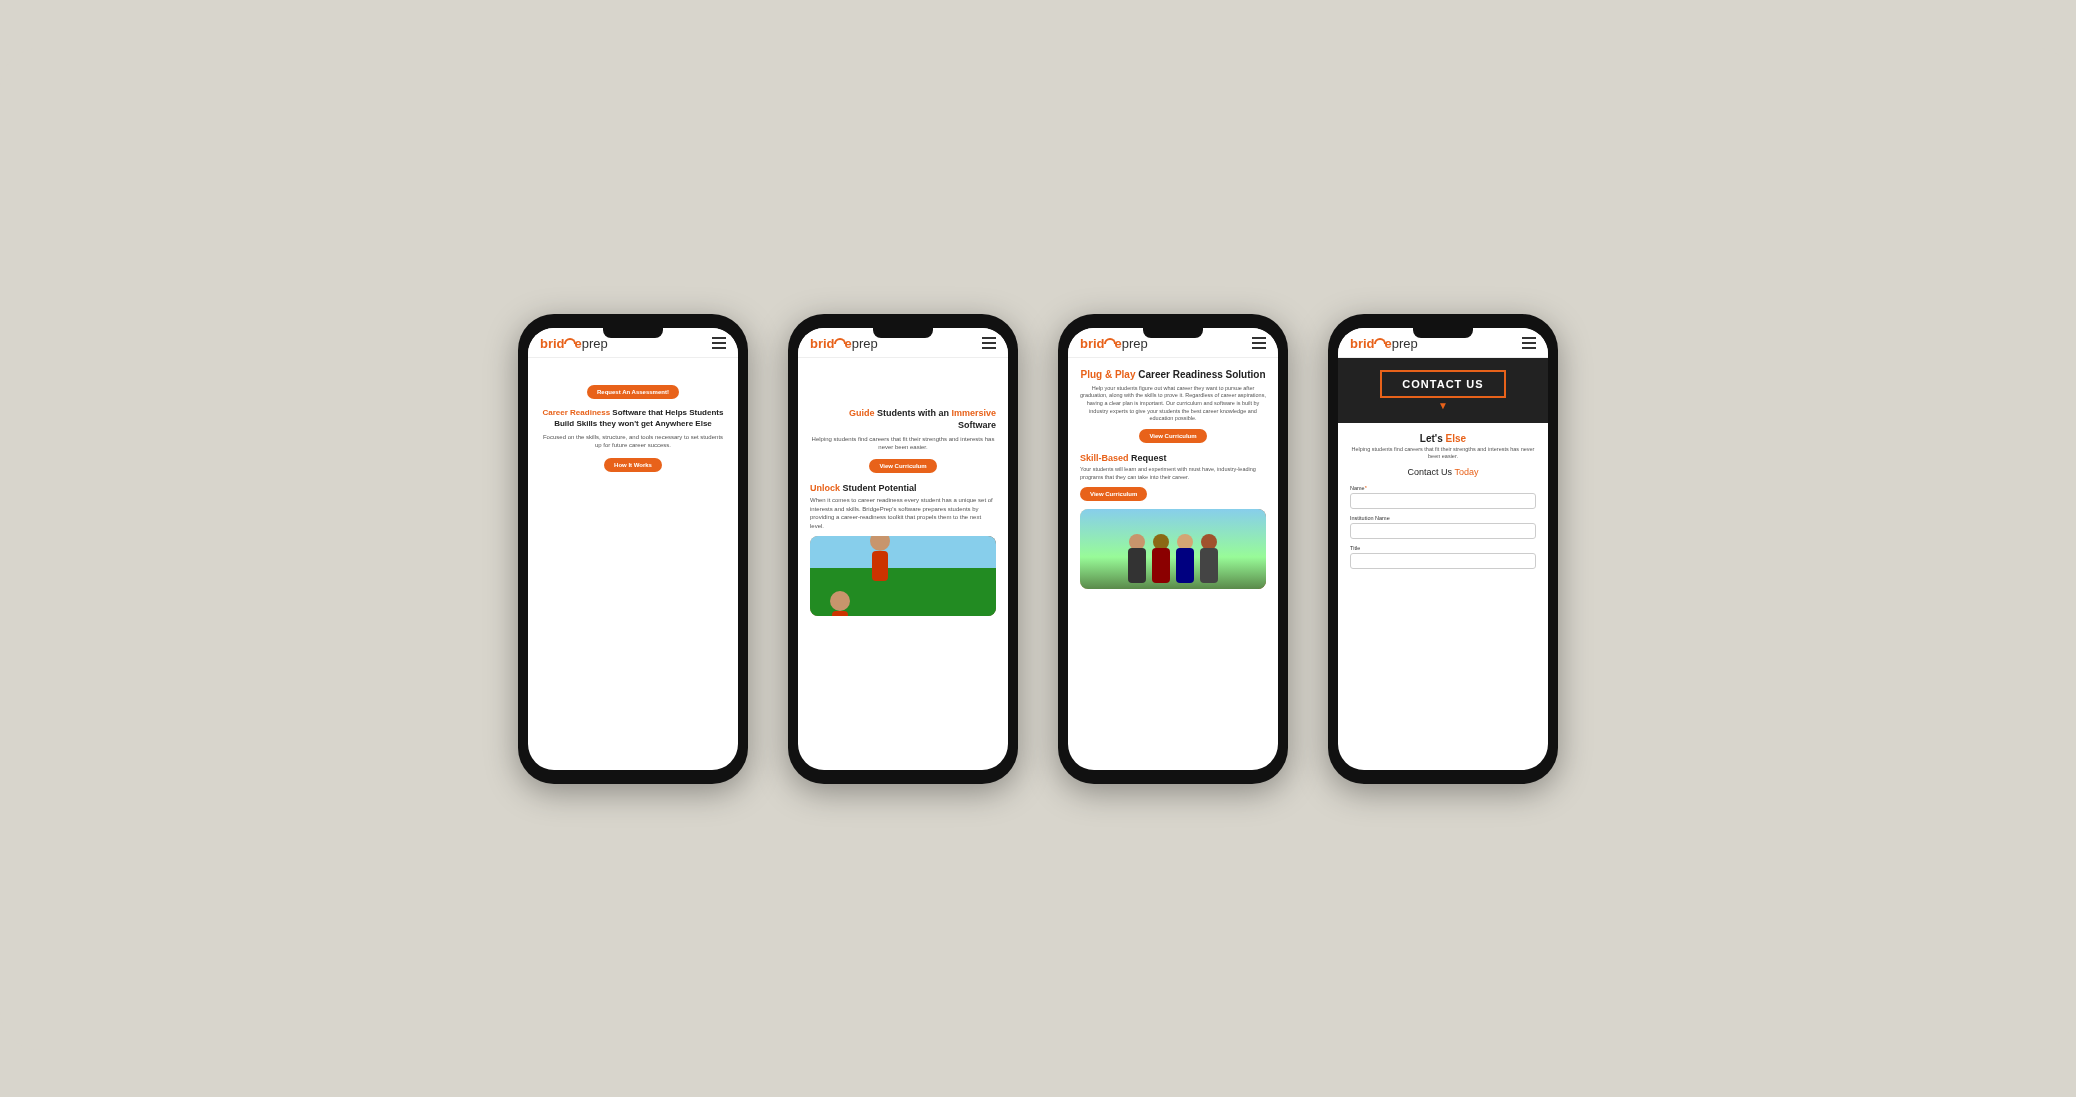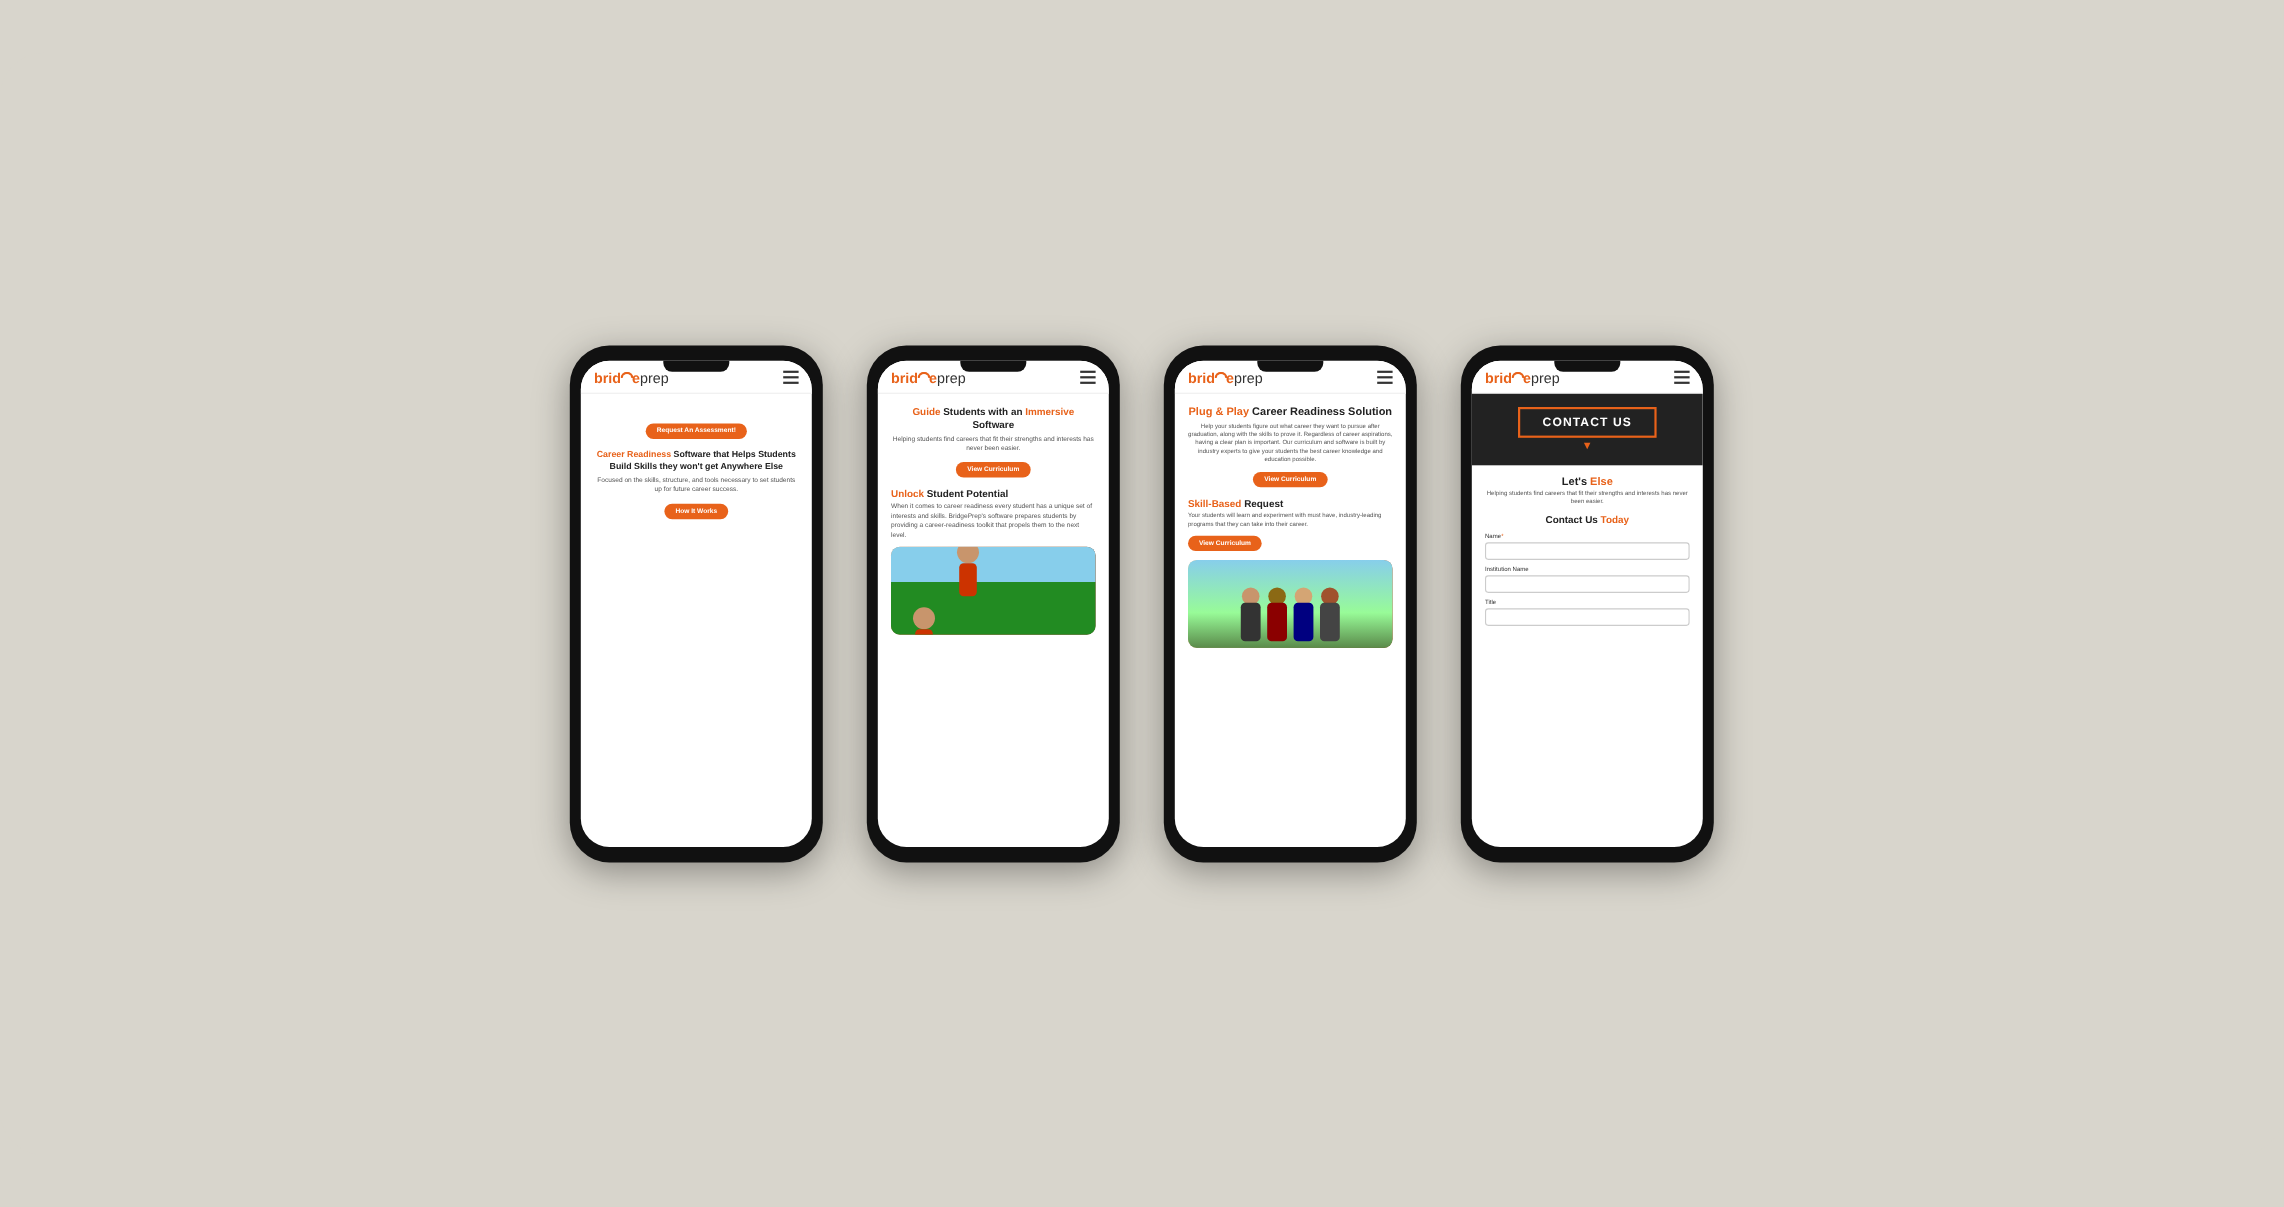--- a/index.html
+++ b/index.html
@@ -241,22 +241,23 @@
       padding: 10px 12px;
       flex: 1;
       overflow: hidden;
     }
 
     .s2-heading {
       font-size: 9px;
       font-weight: 700;
       line-height: 1.4;
       color: #222;
-      text-align: center;
+      text-align: right;
       margin-bottom: 3px;
+      margin-top: 39px;
     }
 
     .s2-heading .orange { color: #e8621a; }
 
     .s2-sub {
       font-size: 6px;
       color: #555;
       text-align: center;
       line-height: 1.4;
       margin-bottom: 8px;
@@ -445,21 +446,21 @@
 
     .s4-lets-talk p {
       font-size: 5.5px;
       color: #555;
       line-height: 1.4;
       margin-top: 2px;
     }
 
     .s4-form-title {
       font-size: 9px;
-      font-weight: 700;
+      font-weight: 400;
       color: #222;
       text-align: center;
       margin-bottom: 8px;
     }
 
     .s4-form-title .orange { color: #e8621a; }
 
     .form-field {
       margin-bottom: 6px;
     }

